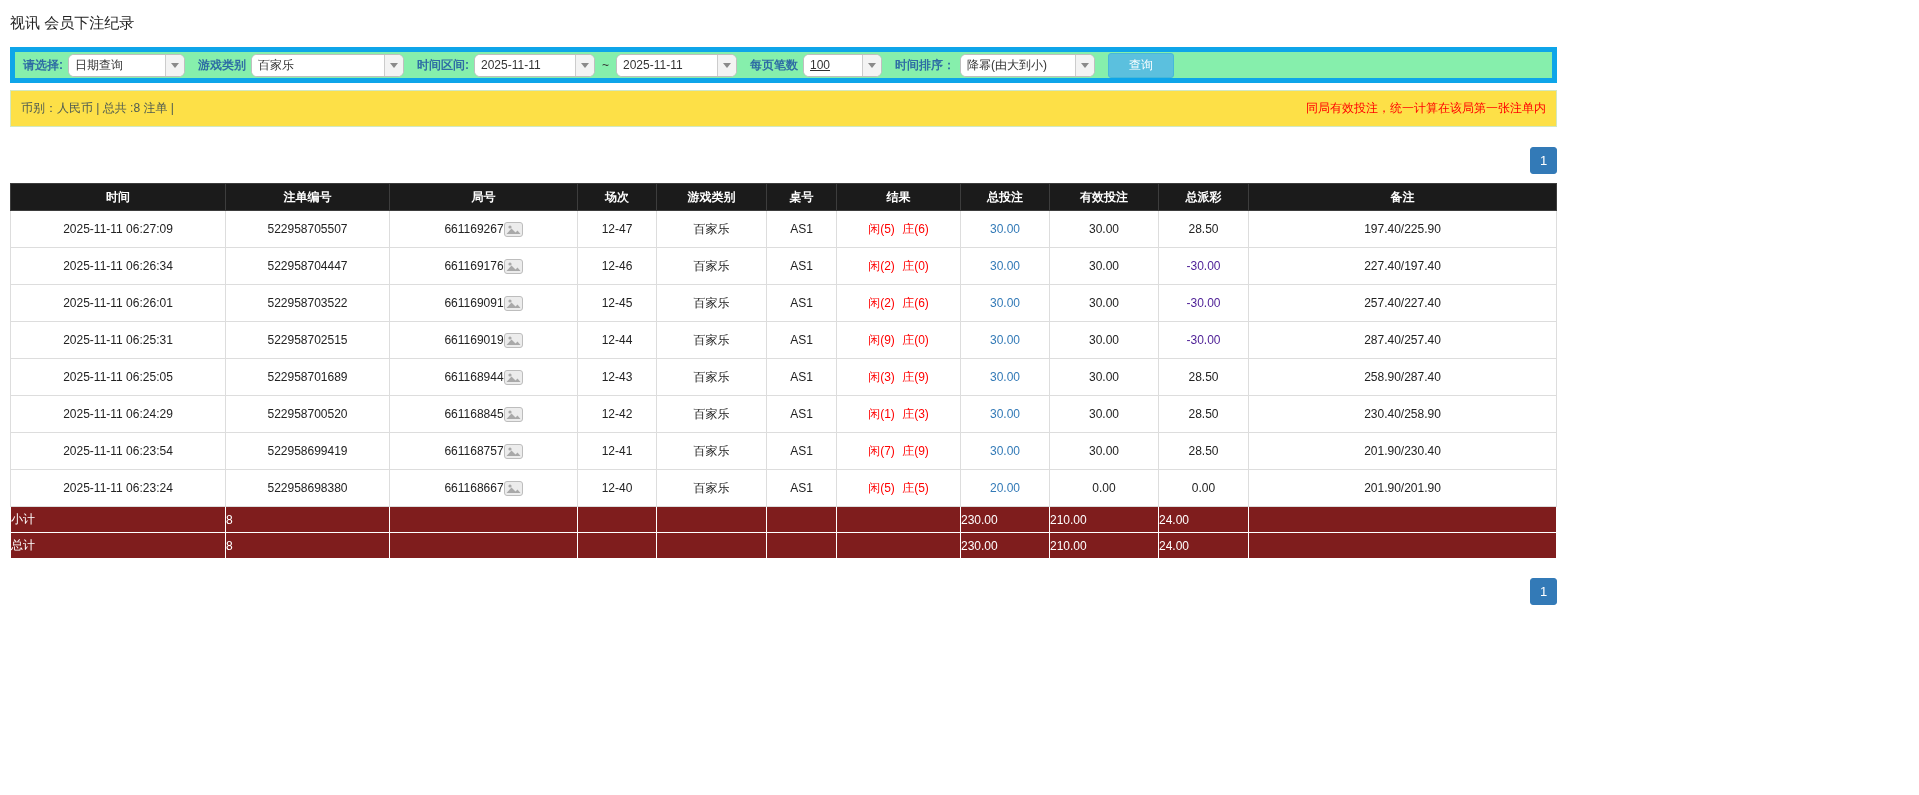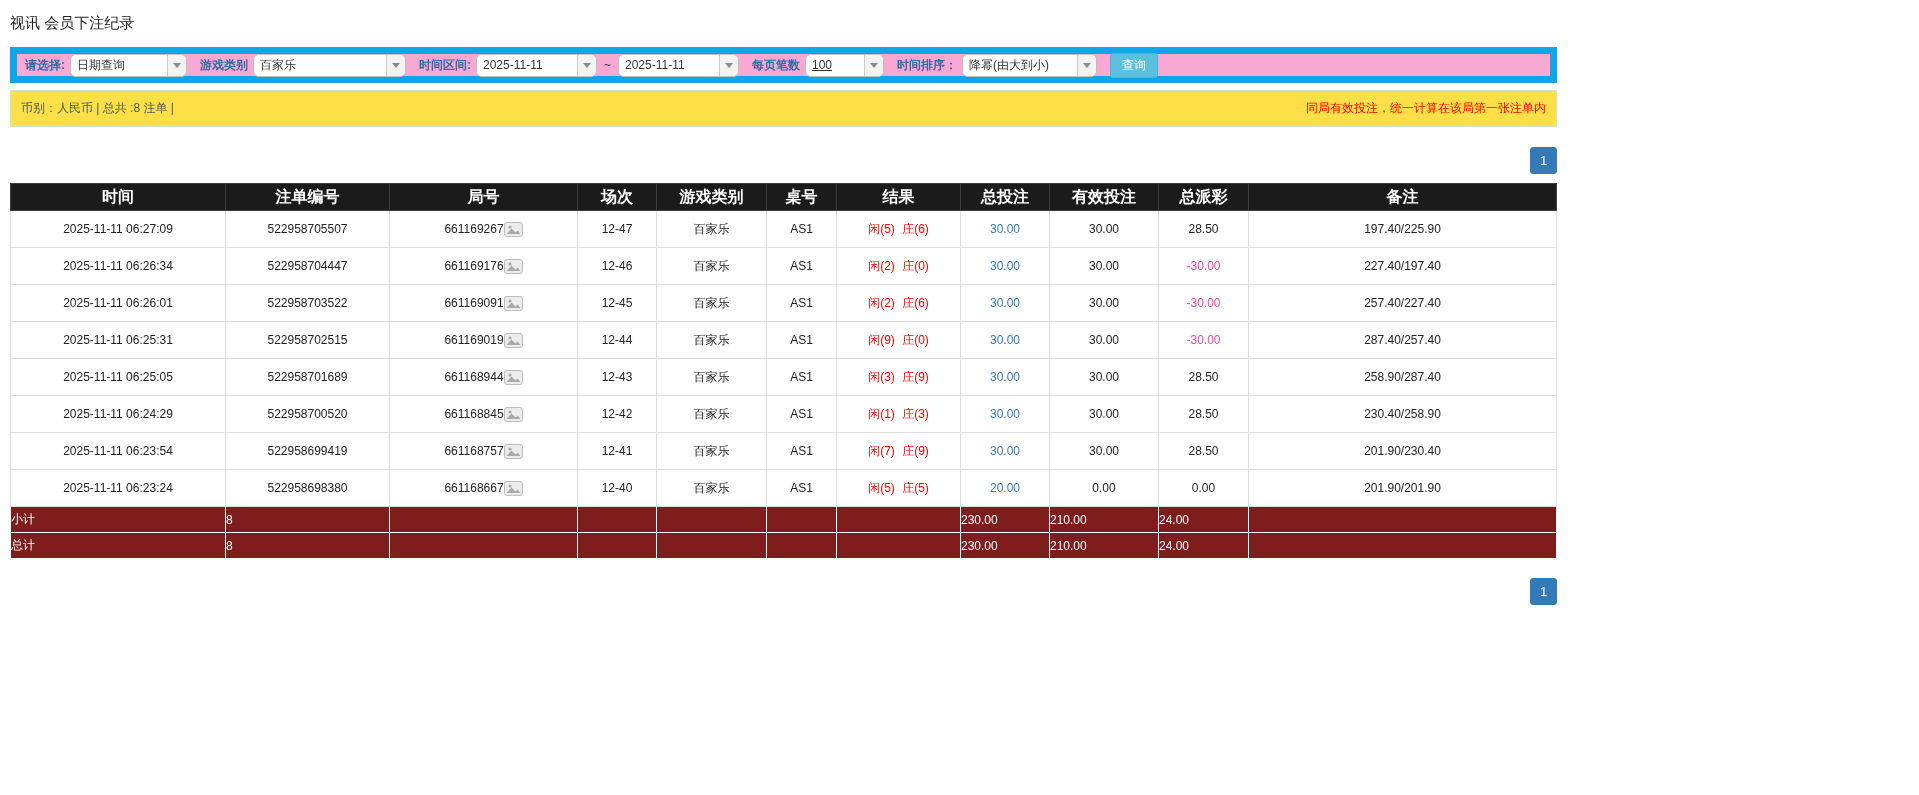--- a/index.html
+++ b/index.html
@@ -16,22 +16,22 @@
 
   .page-title {
     font-size: 15px;
     font-weight: 400;
     color: #222;
     padding: 4px 0 14px 0;
   }
 
   
   .filter-bar {
-    background: #f9a8d4;
-    border: 7px solid #0ea5e9;
+    background: #86efac;
+    border: 5px solid #0ea5e9;
     height: 36px;
     display: flex;
     align-items: center;
     padding: 0 8px;
     gap: 5px;
   }
   .filter-label {
     color: #2e6da4;
     font-weight: bold;
     white-space: nowrap;
@@ -79,21 +79,21 @@
   .w-sort   { width: 114px; }
   .tilde { color: #333; padding: 0 2px; }
   .search-btn {
     margin-left: 8px;
     background: #5bc0de;
     border: 1px solid #46b8da;
     color: #fff;
     font-size: 12px;
     font-family: inherit;
     height: 25px;
-    padding: 0 11px;
+    padding: 0 20px;
     border-radius: 3px;
     cursor: pointer;
   }
 
   
   .summary-bar {
     margin-top: 7px;
     background: #fde047;
     border: 1px solid #d2e8c2;
     padding: 9px 10px;
@@ -126,41 +126,41 @@
   
   table {
     width: 100%;
     border-collapse: collapse;
     table-layout: fixed;
   }
   thead th {
     background: #1b1b1b;
     color: #fff;
     font-weight: bold;
-    font-size: 16px;
+    font-size: 12px;
     height: 27px;
     text-align: center;
     border: 1px solid #3d3d3d;
   }
   tbody td {
     background: #fff;
     border: 1px solid #ddd;
     height: 37px;
     text-align: center;
     font-size: 12px;
     color: #222;
     vertical-align: middle;
     white-space: nowrap;
   }
   .round-cell-inner { display: inline-flex; align-items: center; }
   .img-icon { display: inline-flex; cursor: pointer; }
   .result-player, .result-banker { color: #ff0000; }
   .result-banker { margin-left: 4px; }
   .bet-link { color: #337ab7; text-decoration: none; cursor: pointer; }
-  .neg { color: #ec4899; }
+  .neg { color: #4c1d95; }
 
   tfoot td {
     background: #7f1d1d;
     color: #fff;
     border: 1px solid #fff;
     height: 26px;
     text-align: left;
     font-size: 12px;
   }
 </style>

